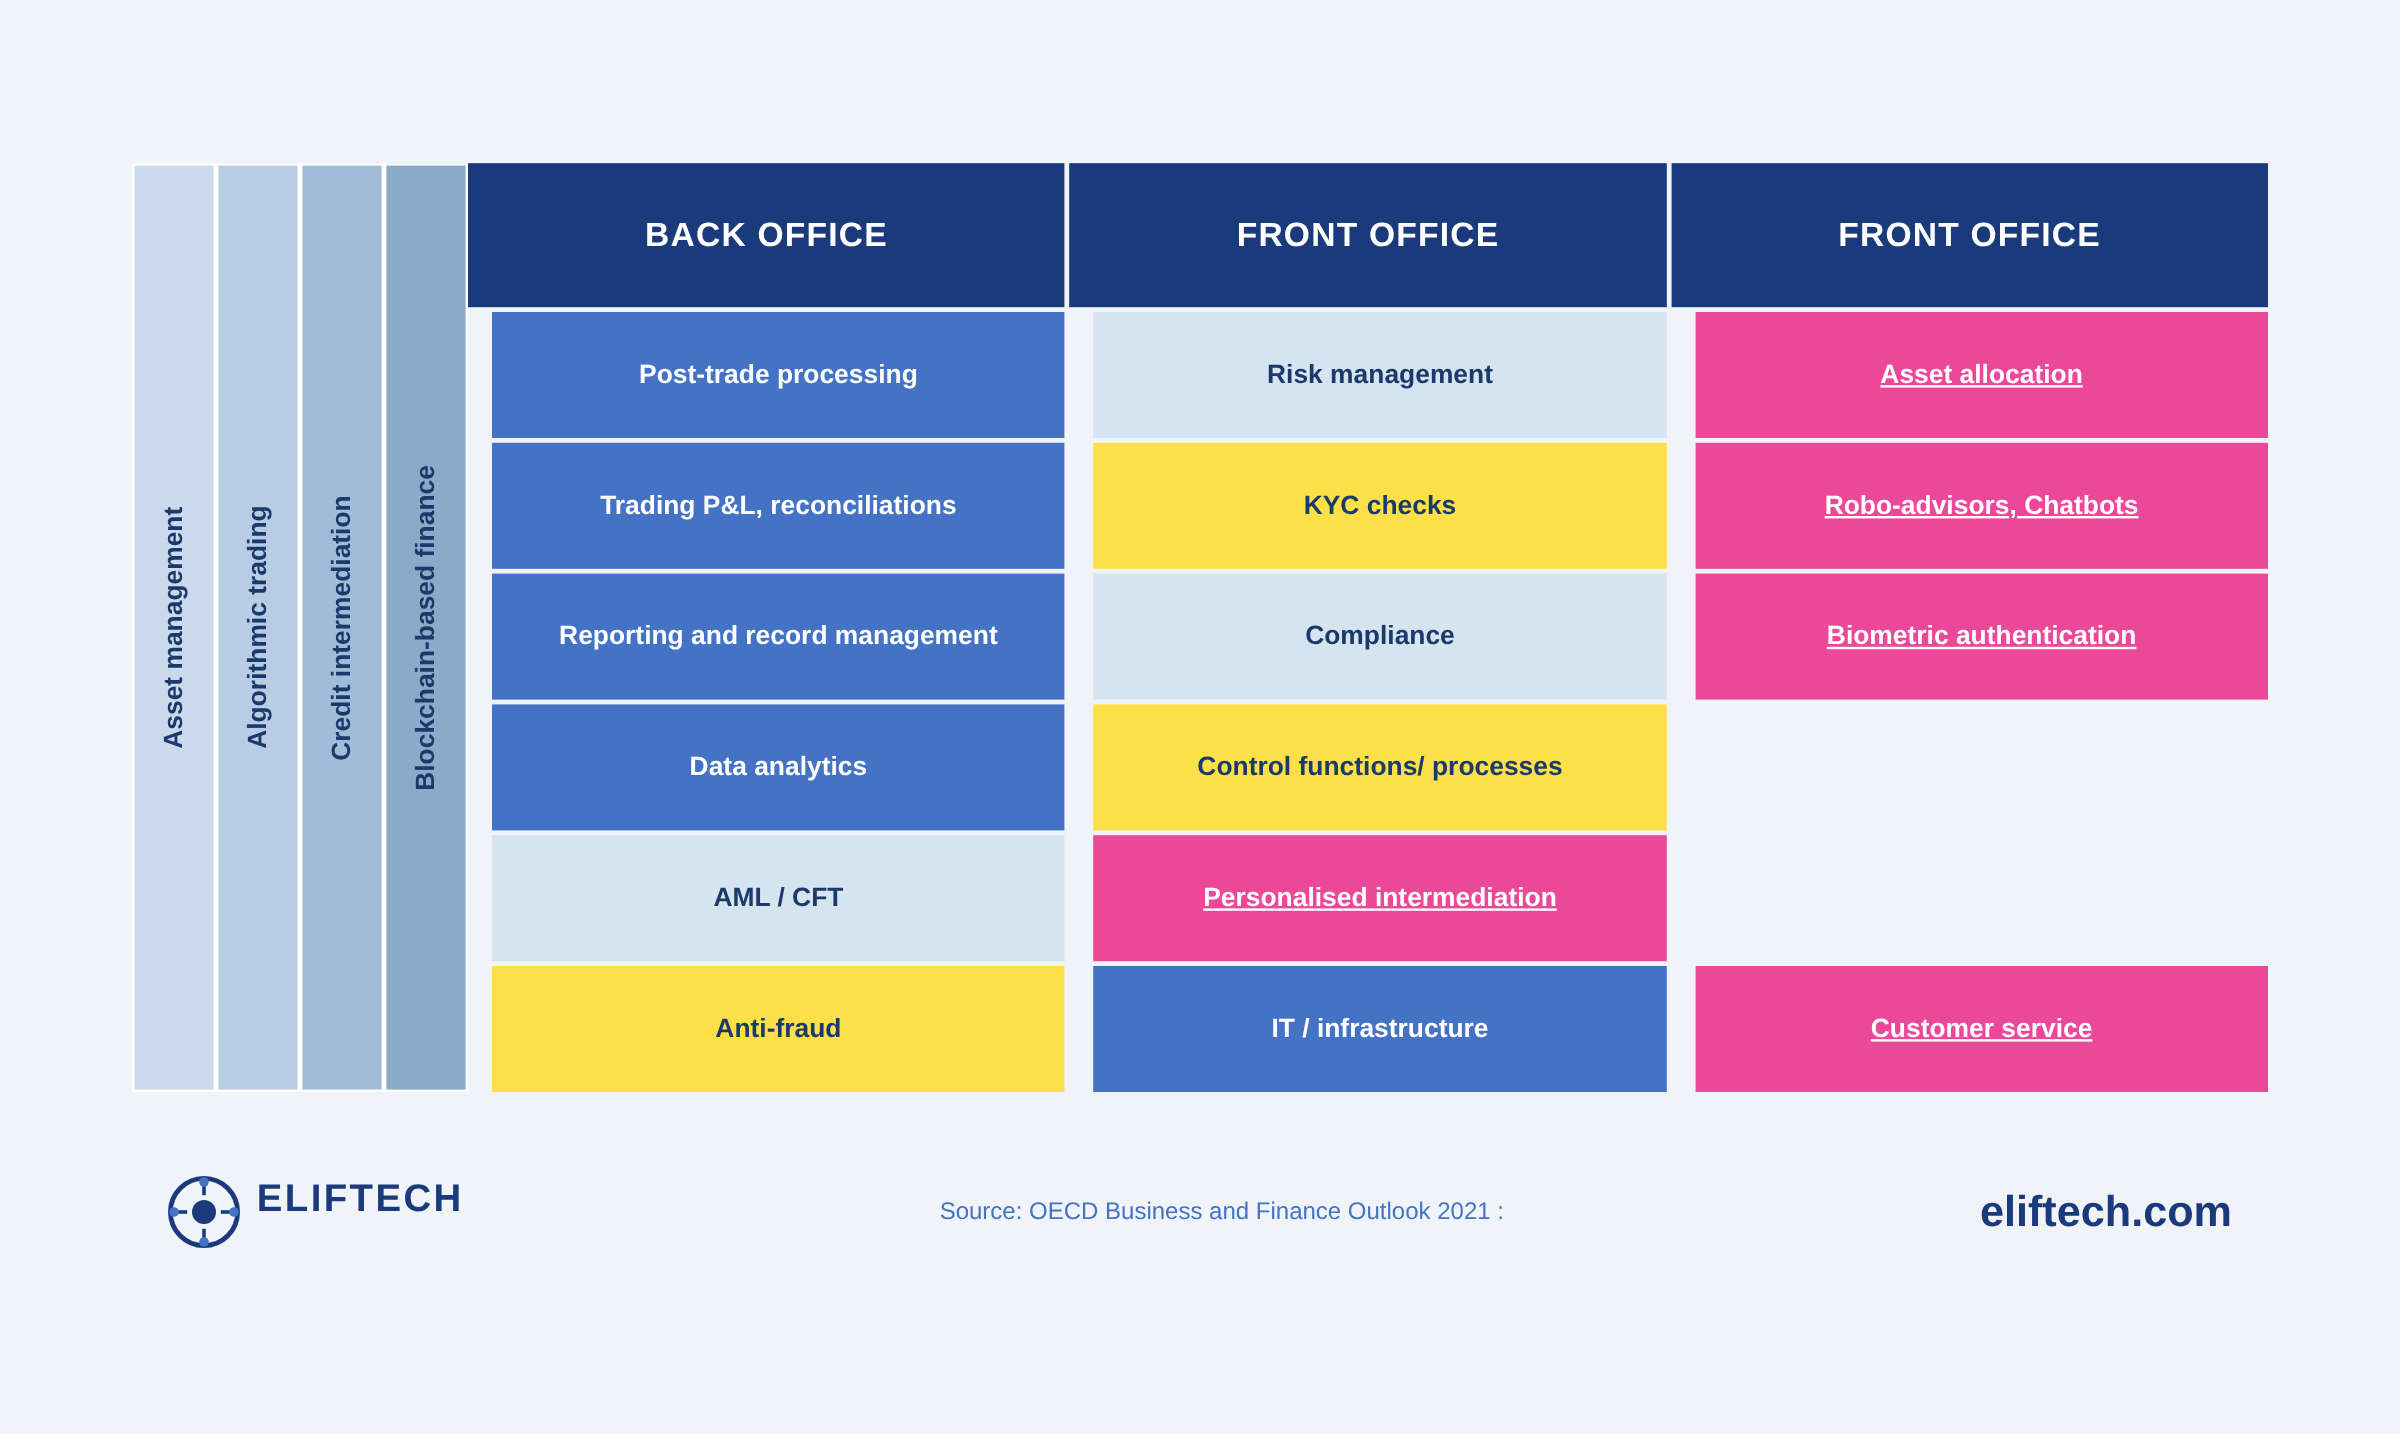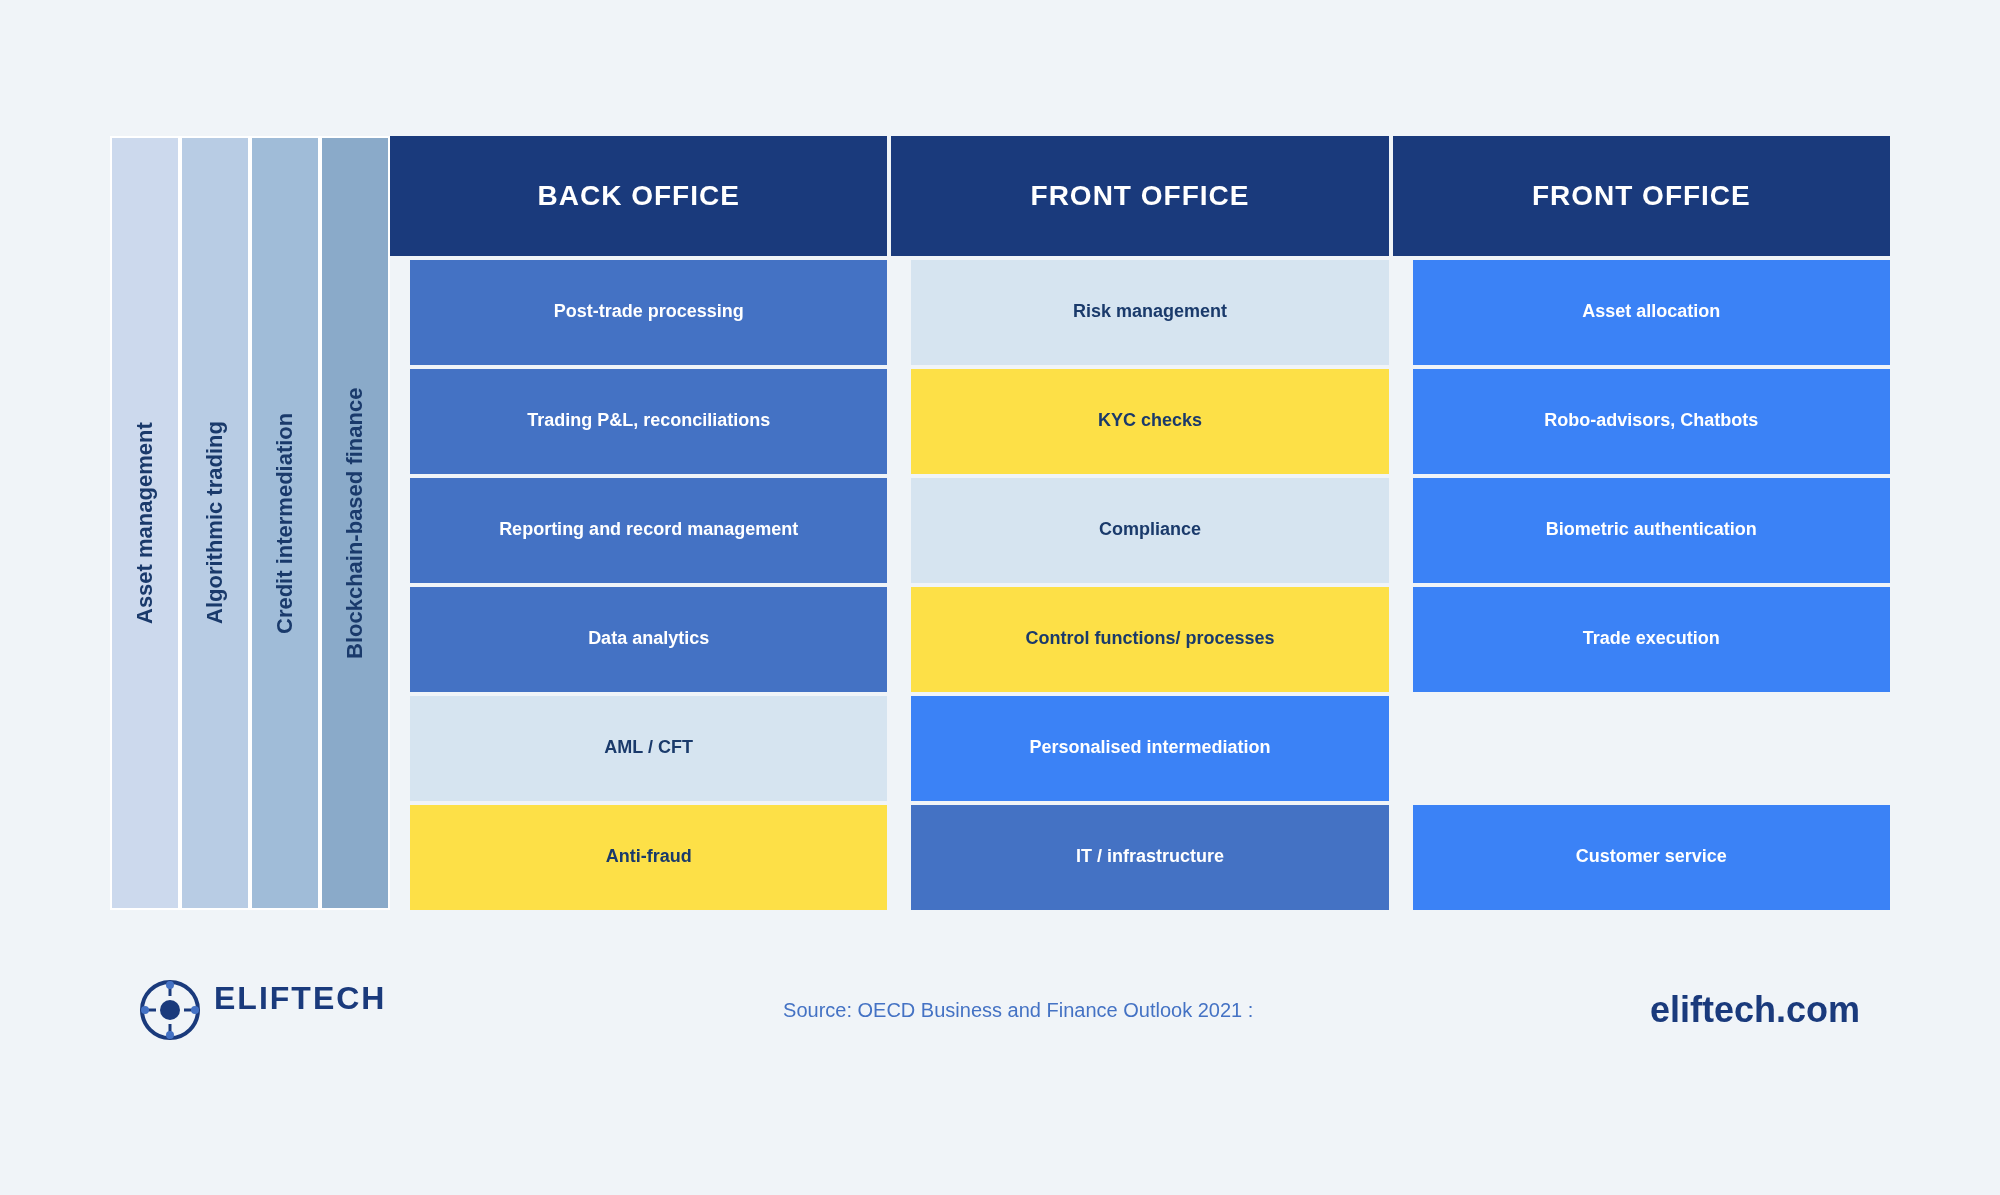--- a/index.html
+++ b/index.html
@@ -91,43 +91,44 @@
       grid-template-columns: 1fr 1fr 1fr;
       gap: 4px;
     }
 
     .cell {
       display: flex;
       align-items: center;
       justify-content: center;
       text-align: center;
       font-weight: bold;
-      font-size: 18px;
+      font-size: 22px;
       padding: 22px 16px;
       min-height: 105px;
       line-height: 1.3;
       margin-left: 20px;
     }
 
     
     .cell-back {
       background: #4472c4;
       color: #fff;
     }
 
     
     .cell-middle {
       background: #d6e4f0;
       color: #1a3a6b;
     }
 
     
     .cell-front {
-      background: #3b82f6;
+      background: #ec4899;
       color: #fff;
+      text-decoration: underline;
     }
 
     
     .cell-middle-alt {
       background: #fde047;
       color: #1a3a6b;
     }
 
     
     .footer {
@@ -208,21 +209,20 @@
 
         <div class="data-row">
           <div class="cell cell-back">Reporting and record management</div>
           <div class="cell cell-middle">Compliance</div>
           <div class="cell cell-front">Biometric authentication</div>
         </div>
 
         <div class="data-row">
           <div class="cell cell-back">Data analytics</div>
           <div class="cell cell-middle-alt">Control functions/ processes</div>
-          <div class="cell cell-front">Trade execution</div>
         </div>
 
         <div class="data-row">
           <div class="cell cell-middle">AML / CFT</div>
           <div class="cell cell-front">Personalised intermediation</div>
         </div>
 
         <div class="data-row">
           <div class="cell cell-middle-alt">Anti-fraud</div>
           <div class="cell cell-back">IT / infrastructure</div>

